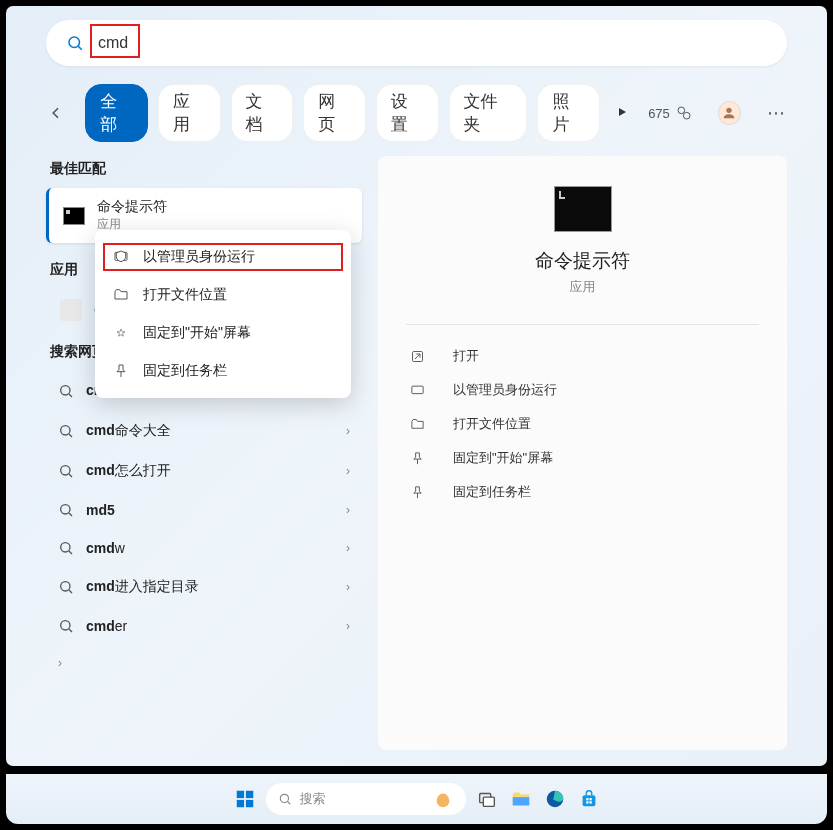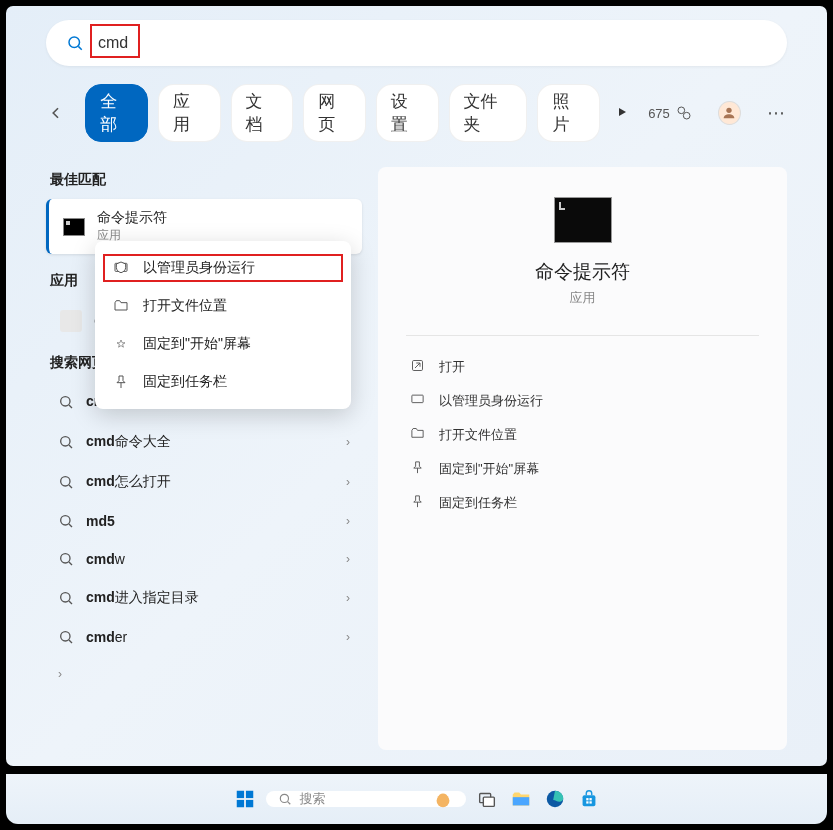--- a/index.html
+++ b/index.html
@@ -80,21 +80,20 @@
       align-items: center;
       justify-content: center;
     }
     .more-dots { margin-left: 16px; color: #555; font-size: 18px; letter-spacing: 2px; cursor: pointer; }
     .content {
       display: flex;
       flex: 1;
       padding: 0 40px 0 40px;
       gap: 16px;
       overflow: hidden;
-      margin-top: 11px;
     }
     .left-col {
       flex: 0 0 316px;
       position: relative;
     }
     .right-col {
       flex: 1;
       background: #fbfbfc;
       border-radius: 8px;
       padding: 30px 28px;
@@ -202,21 +201,22 @@
       top: 4px; left: 4px;
       width: 4px; height: 6px;
       border-left: 2px solid #ccc;
       border-bottom: 2px solid #ccc;
     }
     .right-title { text-align: center; font-size: 19px; color: #222; margin-bottom: 4px; }
     .right-sub { text-align: center; font-size: 13px; color: #888; margin-bottom: 28px; }
     .divider { height: 1px; background: #e5e5e5; margin-bottom: 14px; }
     .action-item {
       display: flex;
-      gap: 14px;
+      align-items: center;
+      gap: 28px;
       padding: 8px 4px;
       font-size: 13px;
       color: #333;
       cursor: pointer;
     }
     .action-item svg { width: 15px; height: 15px; color: #555; flex-shrink: 0; }
     .taskbar {
       position: absolute;
       bottom: 6px;
       left: 6px;
@@ -225,21 +225,21 @@
       background: linear-gradient(180deg, #eef4fa 0%, #e5eef7 100%);
       border-radius: 0 0 12px 12px;
       display: flex;
       align-items: center;
       justify-content: center;
       gap: 8px;
     }
     .tb-search {
       background: #fff;
       border-radius: 18px;
-      height: 16px;
+      height: 32px;
       width: 200px;
       display: flex;
       align-items: center;
       padding: 0 12px;
       gap: 8px;
       font-size: 13px;
       color: #888;
     }
     .tb-icon { width: 26px; height: 26px; display: flex; align-items: center; justify-content: center; cursor: pointer; }
     .tb-icon svg { width: 22px; height: 22px; }

